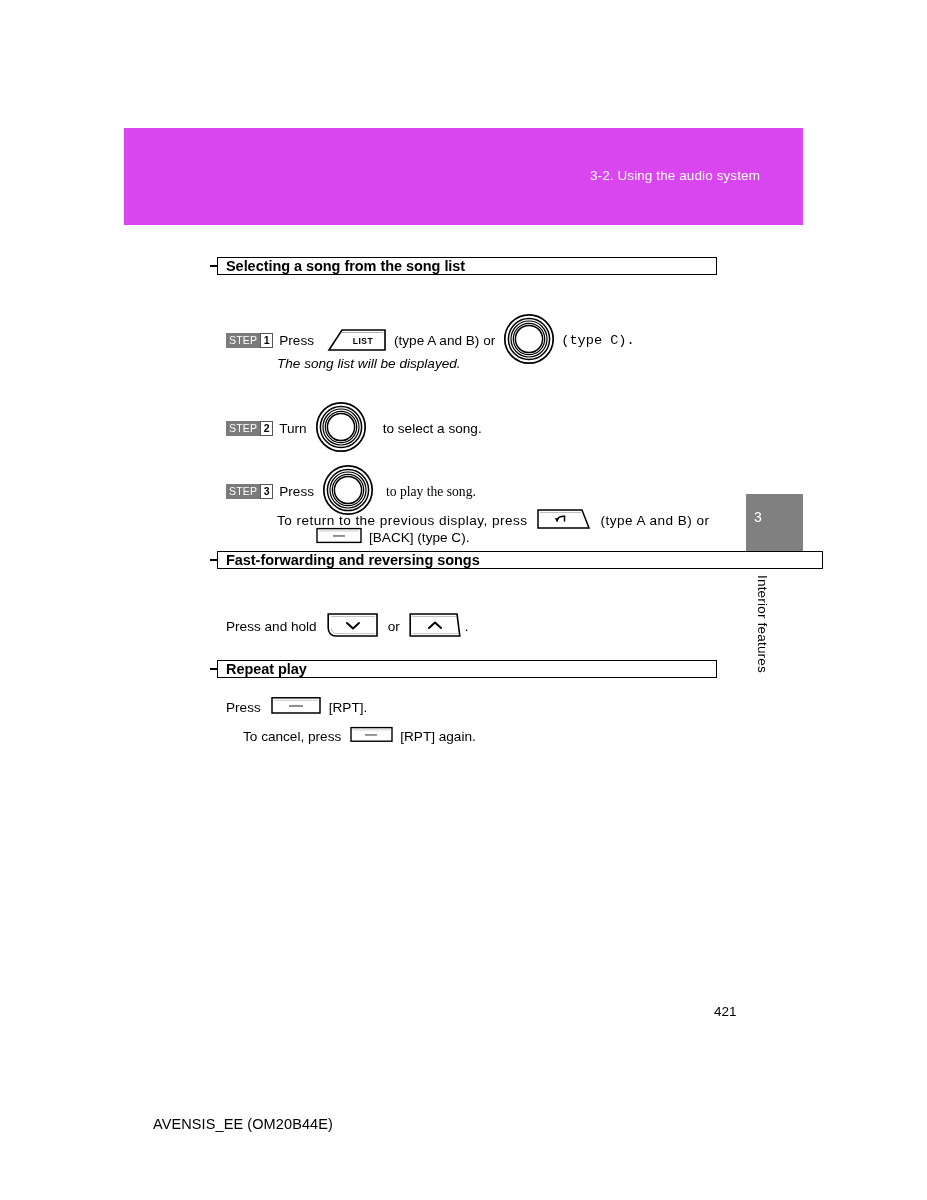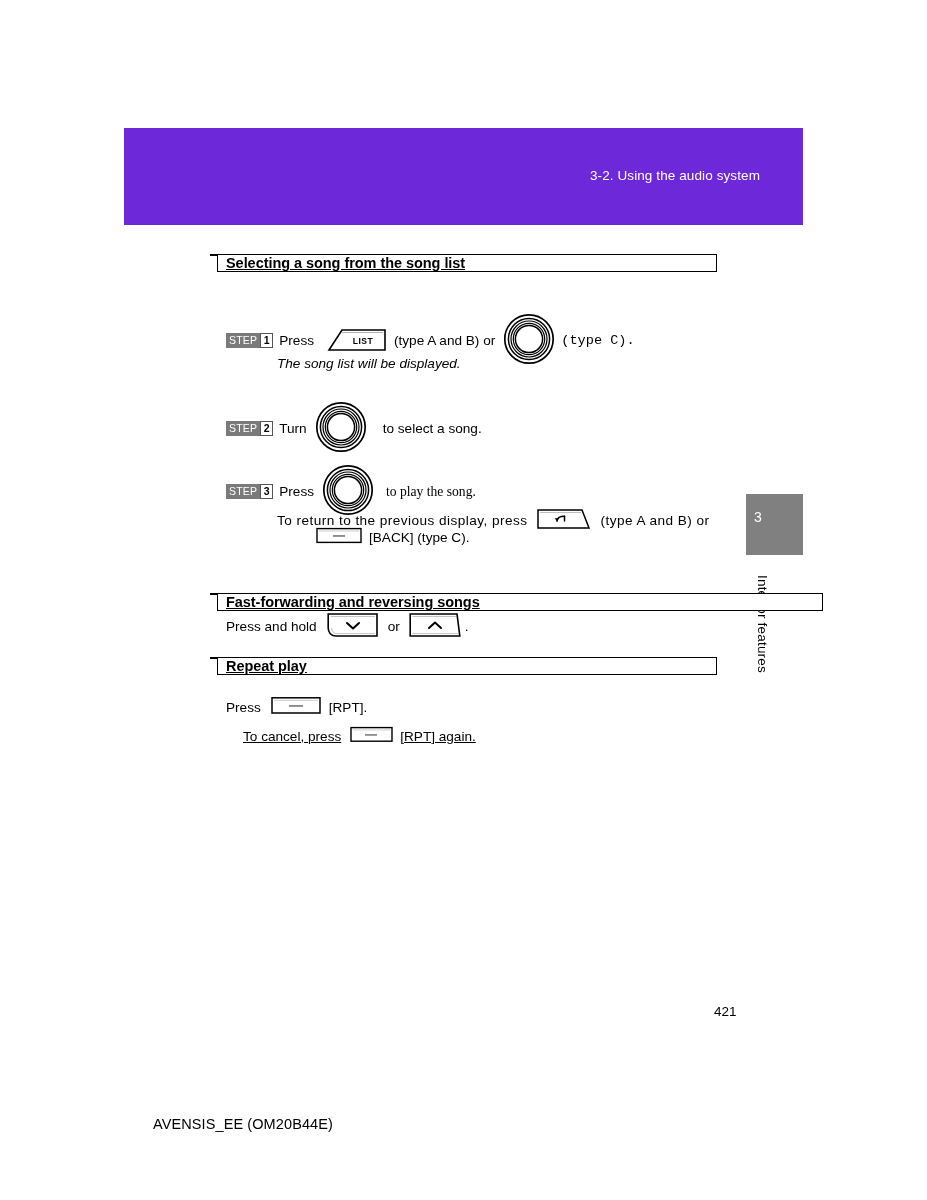--- a/index.html
+++ b/index.html
@@ -14,21 +14,21 @@
     overflow: hidden;
   }
 
   
   .header-band {
     position: absolute;
     left: 124px;
     top: 128px;
     width: 679px;
     height: 97px;
-    background: #6d28d9;
+    background: #d946ef;
   }
   .header-band .chapter-title {
     position: absolute;
     right: 43px;
     top: 40px;
     color: #ffffff;
     font-size: 13.5px;
     letter-spacing: 0.1px;
     white-space: nowrap;
   }
@@ -60,22 +60,21 @@
     text-orientation: mixed;
     white-space: nowrap;
     letter-spacing: 0.2px;
   }
 
   
   .sec-head {
     position: absolute;
     height: 23px;
     display: flex;
-    align-items: flex-start;
-    text-decoration: underline;
+    align-items: center;
   }
   .sec-head .tab-mark {
     width: 7px;
     background: #4d4d4d;
     border: 1px solid #000;
     border-right: none;
     flex: none;
   }
   .sec-head .bar {
     flex: 1 1 auto;
@@ -257,21 +256,21 @@
   <span class="btn-glyph">
     <svg width="46" height="17" viewBox="0 0 46 17">
       <rect x="1" y="1.6" width="44" height="13.8" fill="#ffffff" stroke="#000000" stroke-width="1.4"></rect>
       <rect x="3" y="3.4" width="40" height="1.1" fill="#cfcfcf"></rect>
       <rect x="17" y="8.0" width="12" height="1.9" fill="#8c8c8c"></rect>
     </svg>
   </span>
   <span style="margin-left:7px;">[BACK] (type C).</span>
 </div>
 
-<div class="sec-head" style="left:210px; top:593px; width:613px;">
+<div class="sec-head" style="left:210px; top:548px; width:613px;">
   <div class="tab-mark"></div>
   <div class="bar">
     <span>Fast-forwarding and reversing songs</span>
   </div>
 </div>
 
 <div class="txt row" style="left:226px; top:611px;">
   <span>Press and hold</span>
 
   <span class="btn-glyph" style="margin-left:10px;">
@@ -309,21 +308,21 @@
   <span class="btn-glyph" style="margin-left:10px;">
     <svg width="50" height="19" viewBox="0 0 50 19">
       <rect x="1" y="1.8" width="48" height="15.2" fill="#ffffff" stroke="#000000" stroke-width="1.5"></rect>
       <rect x="3.2" y="3.8" width="43.6" height="1.1" fill="#cfcfcf"></rect>
       <rect x="18" y="9.0" width="14" height="1.9" fill="#8c8c8c"></rect>
     </svg>
   </span>
   <span style="margin-left:8px;">[RPT].</span>
 </div>
 
-<div class="txt row" style="left:243px; top:726px;text-decoration:underline;">
+<div class="txt row" style="left:243px; top:726px;">
   <span>To cancel, press</span>
   <span class="btn-glyph" style="margin-left:9px;">
     <svg width="43" height="17" viewBox="0 0 43 17">
       <rect x="1" y="1.6" width="41" height="13.6" fill="#ffffff" stroke="#000000" stroke-width="1.4"></rect>
       <rect x="2.8" y="3.4" width="37.4" height="1" fill="#cfcfcf"></rect>
       <rect x="15" y="8.0" width="12" height="1.8" fill="#8c8c8c"></rect>
     </svg>
   </span>
   <span style="margin-left:7px;">[RPT] again.</span>
 </div>

